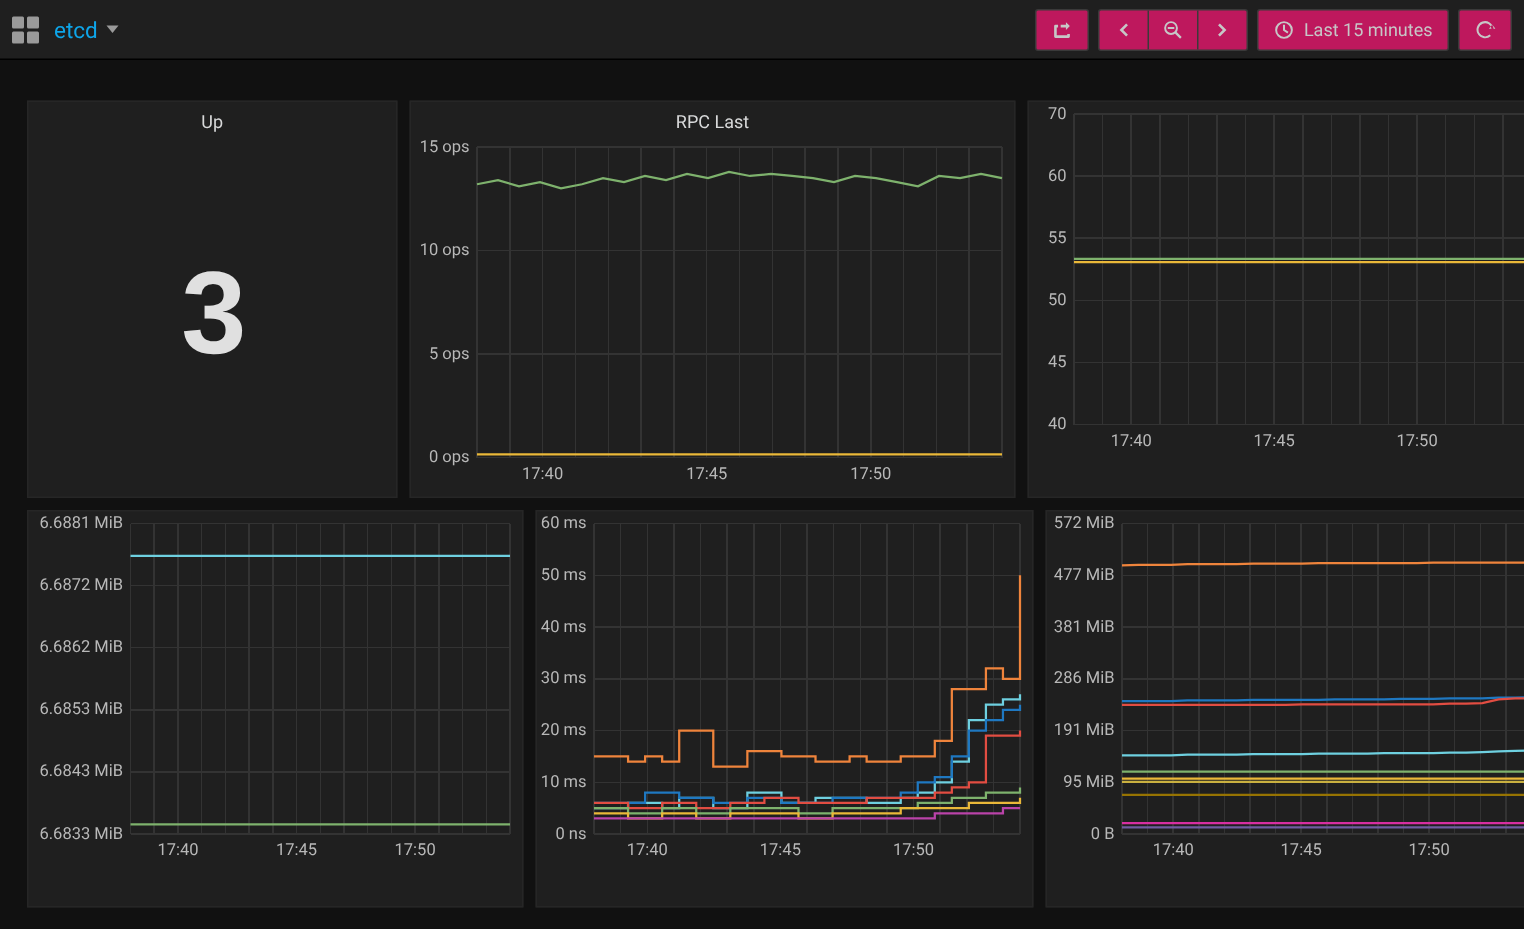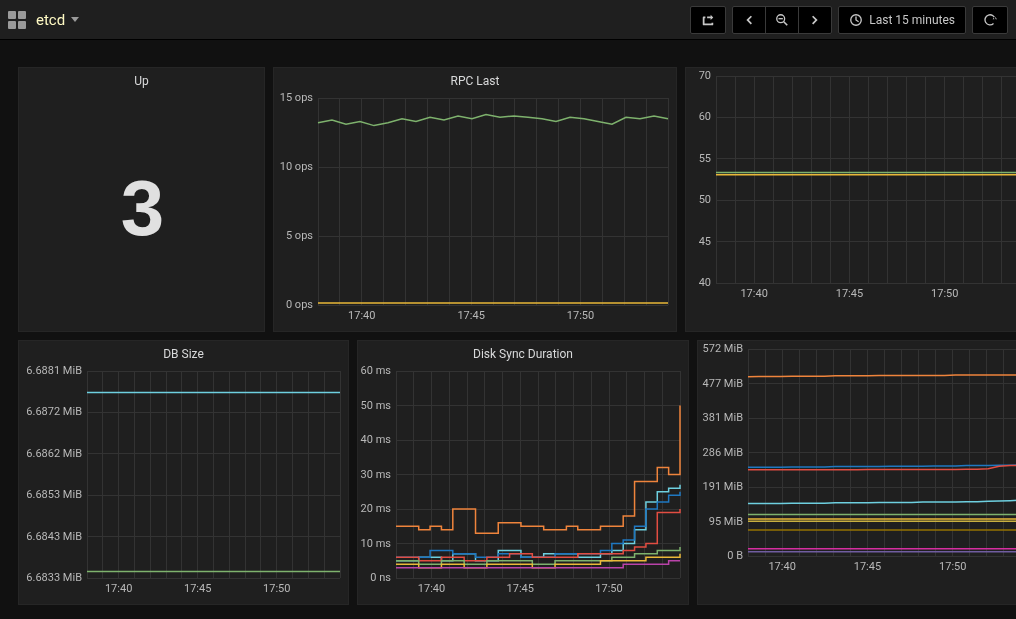--- a/index.html
+++ b/index.html
@@ -2,24 +2,24 @@
 <html><head>
 <meta charset="utf-8">
 <style>
   * { box-sizing: border-box; margin: 0; padding: 0; }
   html, body { width: 1016px; height: 619px; background: #111; color: #d8d9da; font-family: -apple-system, BlinkMacSystemFont, "Segoe UI", Roboto, Helvetica, Arial, sans-serif; font-size: 12px; overflow: hidden; }
   
   .topnav { display: flex; align-items: center; height: 40px; background: #1f1f1f; border-bottom: 1px solid #000; padding: 0 8px; }
   .nav-left { display: flex; align-items: center; gap: 10px; }
   .dash-icon { display: grid; grid-template-columns: 8px 8px; grid-template-rows: 8px 8px; gap: 2px; }
   .dash-icon span { background: #9a9a9a; border-radius: 1px; }
-  .dash-title { display: flex; align-items: center; gap: 6px; color: #fef9c3; font-size: 15px; font-weight: 400; cursor: pointer; }
+  .dash-title { display: flex; align-items: center; gap: 6px; color: #0ea5e9; font-size: 15px; font-weight: 400; cursor: pointer; }
   .caret { width: 0; height: 0; border-left: 4px solid transparent; border-right: 4px solid transparent; border-top: 5px solid #9a9a9a; }
   .nav-right { margin-left: auto; display: flex; align-items: center; gap: 6px; }
-  .btn, .btn-group { background: #000000; border: 1px solid #3a3a3a; border-radius: 2px; display: flex; align-items: center; color: #c7c7c7; }
+  .btn, .btn-group { background: #be185d; border: 1px solid #3a3a3a; border-radius: 2px; display: flex; align-items: center; color: #c7c7c7; }
   .btn { height: 28px; padding: 0 10px; cursor: pointer; gap: 6px; }
   .btn-icon { width: 14px; height: 14px; fill: #c7c7c7; }
   .btn-group { height: 28px; }
   .btn-group .segment { padding: 0 9px; height: 100%; display: flex; align-items: center; cursor: pointer; border-right: 1px solid #3a3a3a; }
   .btn-group .segment:last-child { border-right: none; }
   
   .grid { position: absolute; top: 40px; left: 16px; width: 1016px; height: 579px; }
   .panel { position: absolute; background: #1f1f1f; border: 1px solid #262626; }
   .panel-title { text-align: center; font-size: 12px; color: #d8d9da; padding: 6px 0 2px; font-weight: 400; }
   .singlestat { display: flex; align-items: center; justify-content: center; height: calc(100% - 26px); }
@@ -164,21 +164,20 @@
         <line x1="335" x2="335" y1="8" y2="215" class="gridline"></line>
         <text x="68.125" y="229" text-anchor="middle" class="axis-text">17:40</text>
         <text x="163.4375" y="229" text-anchor="middle" class="axis-text">17:45</text>
         <text x="258.75" y="229" text-anchor="middle" class="axis-text">17:50</text>
         <path d="M30 104.60000000000001 L42.2 104.60000000000001 L54.400000000000006 104.60000000000001 L66.6 104.60000000000001 L78.80000000000001 104.60000000000001 L91 104.60000000000001 L103.2 104.60000000000001 L115.4 104.60000000000001 L127.60000000000001 104.60000000000001 L139.8 104.60000000000001 L152 104.60000000000001 L164.2 104.60000000000001 L176.4 104.60000000000001 L188.6 104.60000000000001 L200.8 104.60000000000001 L213 104.60000000000001 L225.20000000000002 104.60000000000001 L237.4 104.60000000000001 L249.6 104.60000000000001 L261.8 104.60000000000001 L274 104.60000000000001 L286.2 104.60000000000001 L298.4 104.60000000000001 L310.6 104.60000000000001 L322.8 104.60000000000001 L335 104.60000000000001" stroke="#7EB26D" class="series"></path>
         <path d="M30 106.66999999999999 L42.2 106.66999999999999 L54.400000000000006 106.66999999999999 L66.6 106.66999999999999 L78.80000000000001 106.66999999999999 L91 106.66999999999999 L103.2 106.66999999999999 L115.4 106.66999999999999 L127.60000000000001 106.66999999999999 L139.8 106.66999999999999 L152 106.66999999999999 L164.2 106.66999999999999 L176.4 106.66999999999999 L188.6 106.66999999999999 L200.8 106.66999999999999 L213 106.66999999999999 L225.20000000000002 106.66999999999999 L237.4 106.66999999999999 L249.6 106.66999999999999 L261.8 106.66999999999999 L274 106.66999999999999 L286.2 106.66999999999999 L298.4 106.66999999999999 L310.6 106.66999999999999 L322.8 106.66999999999999 L335 106.66999999999999" stroke="#EAB839" class="series"></path>
       </svg>
   </div>
 
   <div class="panel" style="left:2px; top:300px; width:331px; height:265px;">
-    <div class="panel-title">DB Size</div>
     <svg id="chart-db_size" class="chart" width="329" height="239">
         <line x1="68" x2="321" y1="215" y2="215" class="gridline"></line>
         <text x="63" y="218" text-anchor="end" class="axis-text">6.6833 MiB</text>
         <line x1="68" x2="321" y1="173.6" y2="173.6" class="gridline"></line>
         <text x="63" y="176.6" text-anchor="end" class="axis-text">6.6843 MiB</text>
         <line x1="68" x2="321" y1="132.2" y2="132.2" class="gridline"></line>
         <text x="63" y="135.2" text-anchor="end" class="axis-text">6.6853 MiB</text>
         <line x1="68" x2="321" y1="90.80000000000001" y2="90.80000000000001" class="gridline"></line>
         <text x="63" y="93.80000000000001" text-anchor="end" class="axis-text">6.6862 MiB</text>
         <line x1="68" x2="321" y1="49.39999999999998" y2="49.39999999999998" class="gridline"></line>
@@ -204,21 +203,20 @@
         <line x1="321" x2="321" y1="8" y2="215" class="gridline"></line>
         <text x="99.625" y="229" text-anchor="middle" class="axis-text">17:40</text>
         <text x="178.6875" y="229" text-anchor="middle" class="axis-text">17:45</text>
         <text x="257.75" y="229" text-anchor="middle" class="axis-text">17:50</text>
         <path d="M68 29.562500000024755 L78.12 29.562500000024755 L88.24000000000001 29.562500000024755 L98.36 29.562500000024755 L108.48 29.562500000024755 L118.6 29.562500000024755 L128.72 29.562500000024755 L138.84 29.562500000024755 L148.96 29.562500000024755 L159.07999999999998 29.562500000024755 L169.2 29.562500000024755 L179.32 29.562500000024755 L189.44 29.562500000024755 L199.56 29.562500000024755 L209.68 29.562500000024755 L219.79999999999998 29.562500000024755 L229.92000000000002 29.562500000024755 L240.04000000000002 29.562500000024755 L250.16 29.562500000024755 L260.28 29.562500000024755 L270.4 29.562500000024755 L280.52 29.562500000024755 L290.64 29.562500000024755 L300.76 29.562500000024755 L310.88 29.562500000024755 L321 29.562500000024755" stroke="#6ED0E0" class="series"></path>
         <path d="M68 208.53125000001558 L78.12 208.53125000001558 L88.24000000000001 208.53125000001558 L98.36 208.53125000001558 L108.48 208.53125000001558 L118.6 208.53125000001558 L128.72 208.53125000001558 L138.84 208.53125000001558 L148.96 208.53125000001558 L159.07999999999998 208.53125000001558 L169.2 208.53125000001558 L179.32 208.53125000001558 L189.44 208.53125000001558 L199.56 208.53125000001558 L209.68 208.53125000001558 L219.79999999999998 208.53125000001558 L229.92000000000002 208.53125000001558 L240.04000000000002 208.53125000001558 L250.16 208.53125000001558 L260.28 208.53125000001558 L270.4 208.53125000001558 L280.52 208.53125000001558 L290.64 208.53125000001558 L300.76 208.53125000001558 L310.88 208.53125000001558 L321 208.53125000001558" stroke="#7EB26D" class="series"></path>
       </svg>
   </div>
 
   <div class="panel" style="left:341px; top:300px; width:332px; height:265px;">
-    <div class="panel-title">Disk Sync Duration</div>
     <svg id="chart-disk_sync" class="chart" width="330" height="239">
         <line x1="38" x2="322" y1="215" y2="215" class="gridline"></line>
         <text x="33" y="218" text-anchor="end" class="axis-text">0 ns</text>
         <line x1="38" x2="322" y1="180.5" y2="180.5" class="gridline"></line>
         <text x="33" y="183.5" text-anchor="end" class="axis-text">10 ms</text>
         <line x1="38" x2="322" y1="146" y2="146" class="gridline"></line>
         <text x="33" y="149" text-anchor="end" class="axis-text">20 ms</text>
         <line x1="38" x2="322" y1="111.5" y2="111.5" class="gridline"></line>
         <text x="33" y="114.5" text-anchor="end" class="axis-text">30 ms</text>
         <line x1="38" x2="322" y1="77" y2="77" class="gridline"></line>

